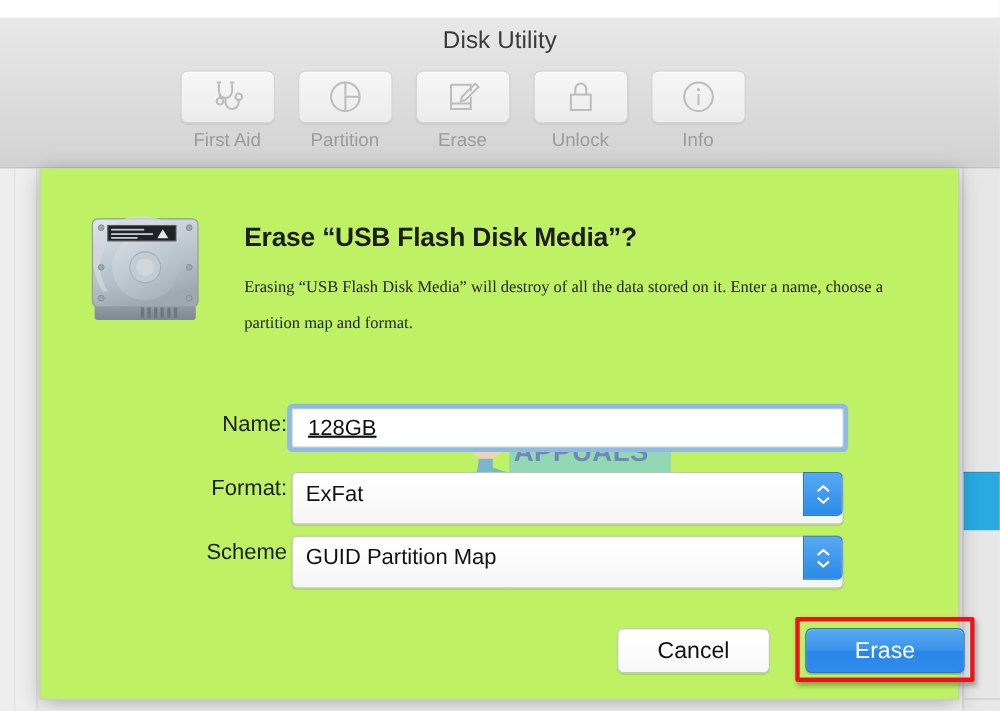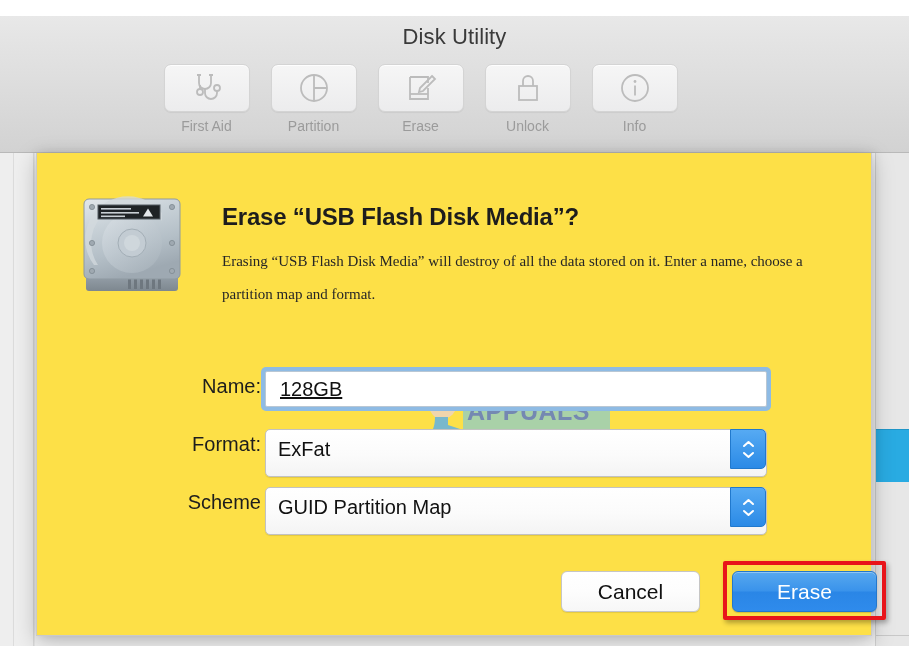--- a/index.html
+++ b/index.html
@@ -61,21 +61,21 @@
     background: linear-gradient(to bottom, #f6f6f6 0%, #ececed 100%);
     border: 1px solid #d4d4d4;
     box-shadow: 0 1px 0 rgba(255,255,255,0.9) inset, 0 1px 1px rgba(0,0,0,0.06);
     display: flex;
     align-items: center;
     justify-content: center;
     box-sizing: border-box;
   }
   .tb-label {
     margin-top: 6px;
-    font-size: 14px;
+    font-size: 17px;
     color: #9b9b9b;
     white-space: nowrap;
   }
   .tb-btn svg { display: block; }
 
   
   .bg-window {
     position: absolute;
     left: 0;
     top: 137px;
@@ -129,21 +129,21 @@
     background: #c8c8c8;
   }
 
   
   .sheet {
     position: absolute;
     left: 36px;
     top: 137px;
     width: 836px;
     height: 483px;
-    background: #fde047;
+    background: #bef264;
     border: 1px solid #c9c9c9;
     border-top: none;
     box-shadow: 0 6px 22px rgba(0,0,0,0.22), 2px 0 10px rgba(0,0,0,0.10);
     box-sizing: border-box;
   }
 
   .disk-icon {
     position: absolute;
     left: 39px;
     top: 38px;

